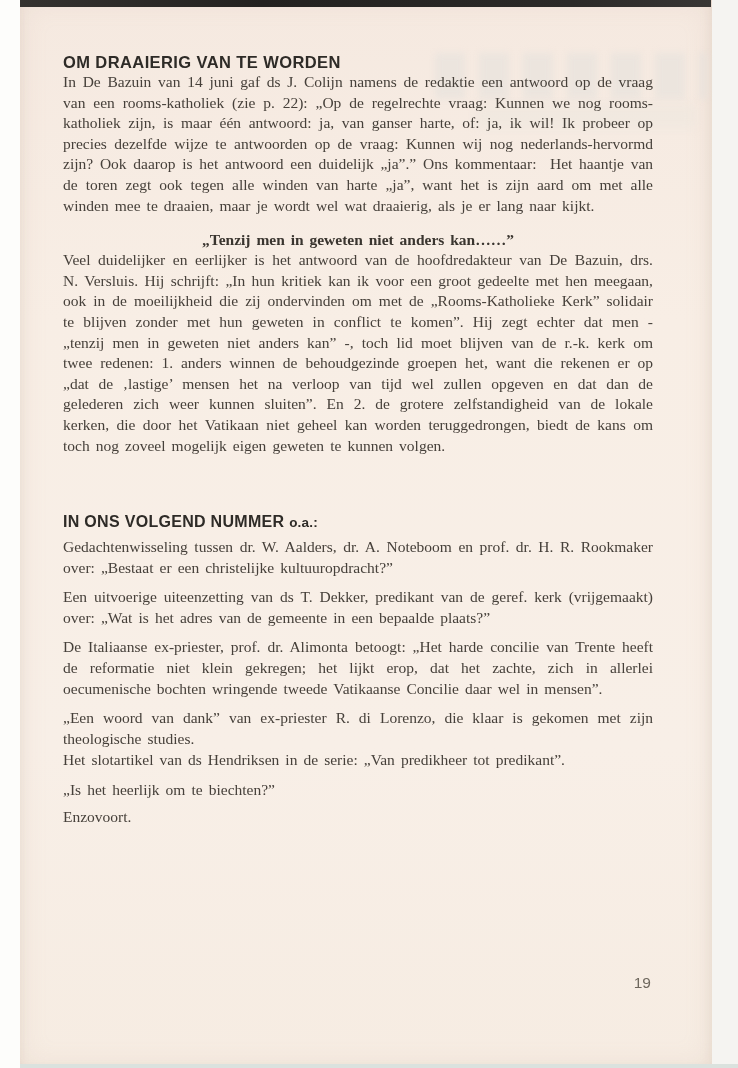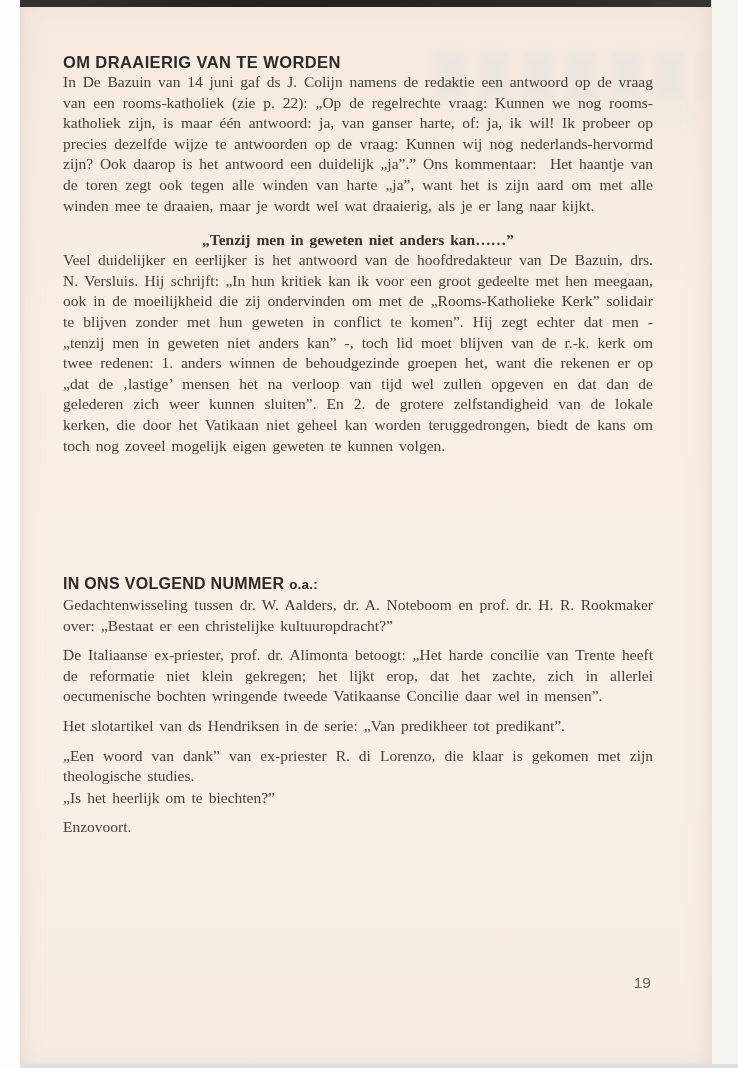--- a/index.html
+++ b/index.html
@@ -49,22 +49,22 @@
     text-align:justify; margin:0; word-spacing:2.2px;
   }
   .para1 { margin-top:26px; }
   .subhead {
     margin:13px 0 0; text-align:center;
     font-family:"Liberation Serif", serif; font-weight:700;
     font-size:15.5px; line-height:21px; color:#3a352f; word-spacing:2px;
   }
   .para2 { margin-top:23px; }
   .next-head {
-    margin:119px 0 0; font-family:"Liberation Sans", sans-serif;
-    font-weight:700; font-size:16px; line-height:17px;
+    margin:54px 0 0; font-family:"Liberation Sans", sans-serif;
+    font-weight:700; font-size:16px; line-height:24px;
     letter-spacing:.3px; color:#2e2b27;
   }
   .next-head .suffix { font-size:13.5px; letter-spacing:.2px; }
   .items { margin-top:2px; }
   .items p.body { margin:9px 0 0; }
   .items p.body:first-child { margin-top:0; }
   .items p.body:nth-child(5) { margin-top:1px; }
   .items p.body:nth-child(7) { margin-top:6px; }
   .it { }
   .pagenum {
@@ -81,23 +81,24 @@
     <div class="ghost"></div>
     <div class="ghost2"></div>
     <div class="content">
       <h1 class="article-title">OM DRAAIERIG VAN TE WORDEN</h1>
       <p class="body para1"><span>In De Bazuin van 14 juni gaf ds J. Colijn namens de redaktie een antwoord op de vraag van een rooms-katholiek (zie p. 22): „Op de regelrechte vraag: Kunnen we nog rooms-katholiek zijn, is maar één antwoord: ja, van ganser harte, of: ja, ik wil! Ik probeer op precies dezelfde wijze te antwoorden op de vraag: Kunnen wij nog nederlands-hervormd zijn? Ook daarop is het antwoord een duidelijk „ja”.” </span><span class="it">Ons kommentaar:</span><span>&nbsp;&nbsp;Het haantje van de toren zegt ook tegen alle winden van harte „ja”, want het is zijn aard om met alle winden mee te draaien, maar je wordt wel wat draaierig, als je er lang naar kijkt.</span></p>
       <h2 class="subhead">„Tenzij men in geweten niet anders kan……”</h2>
       <p class="body para2"><span>Veel duidelijker en eerlijker is het antwoord van de hoofdredakteur van De Bazuin, drs. N. Versluis. Hij schrijft: „In hun kritiek kan ik voor een groot gedeelte met hen meegaan, ook in de moeilijkheid die zij ondervinden om met de „Rooms-Katholieke Kerk” solidair te blijven zonder met hun geweten in conflict te komen”. Hij zegt echter dat men - „tenzij men in geweten niet anders kan” -, toch lid moet blijven van de r.-k. kerk om twee redenen: 1. anders winnen de behoudgezinde groepen het, want die rekenen er op „dat de ‚lastige’ mensen het na verloop van tijd wel zullen opgeven en dat dan de gelederen zich weer kunnen sluiten”. En 2. de grotere zelfstandigheid van de lokale kerken, die door het Vatikaan niet geheel kan worden teruggedrongen, biedt de kans om toch nog zoveel mogelijk eigen geweten te kunnen volgen.</span></p>
       <h3 class="next-head"><span>IN ONS VOLGEND NUMMER</span> <span class="suffix">o.a.:</span></h3>
       <div class="items" id="items">
           <p class="body"><span>Gedachtenwisseling tussen dr. W. Aalders, dr. A. Noteboom en prof. dr. H. R. Rookmaker over: </span><span class="it">„Bestaat er een christelijke kultuuropdracht?”</span></p>
+          <p class="body"><span>Een uitvoerige uiteenzetting van ds T. Dekker, predikant van de geref. kerk (vrijgemaakt) over: </span><span class="it">„Wat is het adres van de gemeente in een bepaalde plaats?”</span></p>
           <p class="body"><span>De Italiaanse ex-priester, prof. dr. Alimonta betoogt: „Het harde concilie van Trente heeft de reformatie niet klein gekregen; het lijkt erop, dat het zachte, zich in allerlei oecumenische bochten wringende tweede Vatikaanse Concilie daar wel in mensen”.</span></p>
+          <p class="body"><span class="it">„Een woord van dank”</span><span> van ex-priester R. di Lorenzo, die klaar is gekomen met zijn theologische studies.</span></p>
           <p class="body"><span>Het slotartikel van ds Hendriksen in de serie: </span><span class="it">„Van predikheer tot predikant”</span><span>.</span></p>
-          <p class="body"><span class="it">„Een woord van dank”</span><span> van ex-priester R. di Lorenzo, die klaar is gekomen met zijn theologische studies.</span></p>
           <p class="body"><span class="it">„Is het heerlijk om te biechten?”</span></p>
           <p class="body"><span>Enzovoort.</span></p>
         </div>
       <div class="pagenum">19</div>
     </div>
   </div>
   <div class="top-strip"></div>
   <div class="bottom-strip"></div>
 </div>
 

